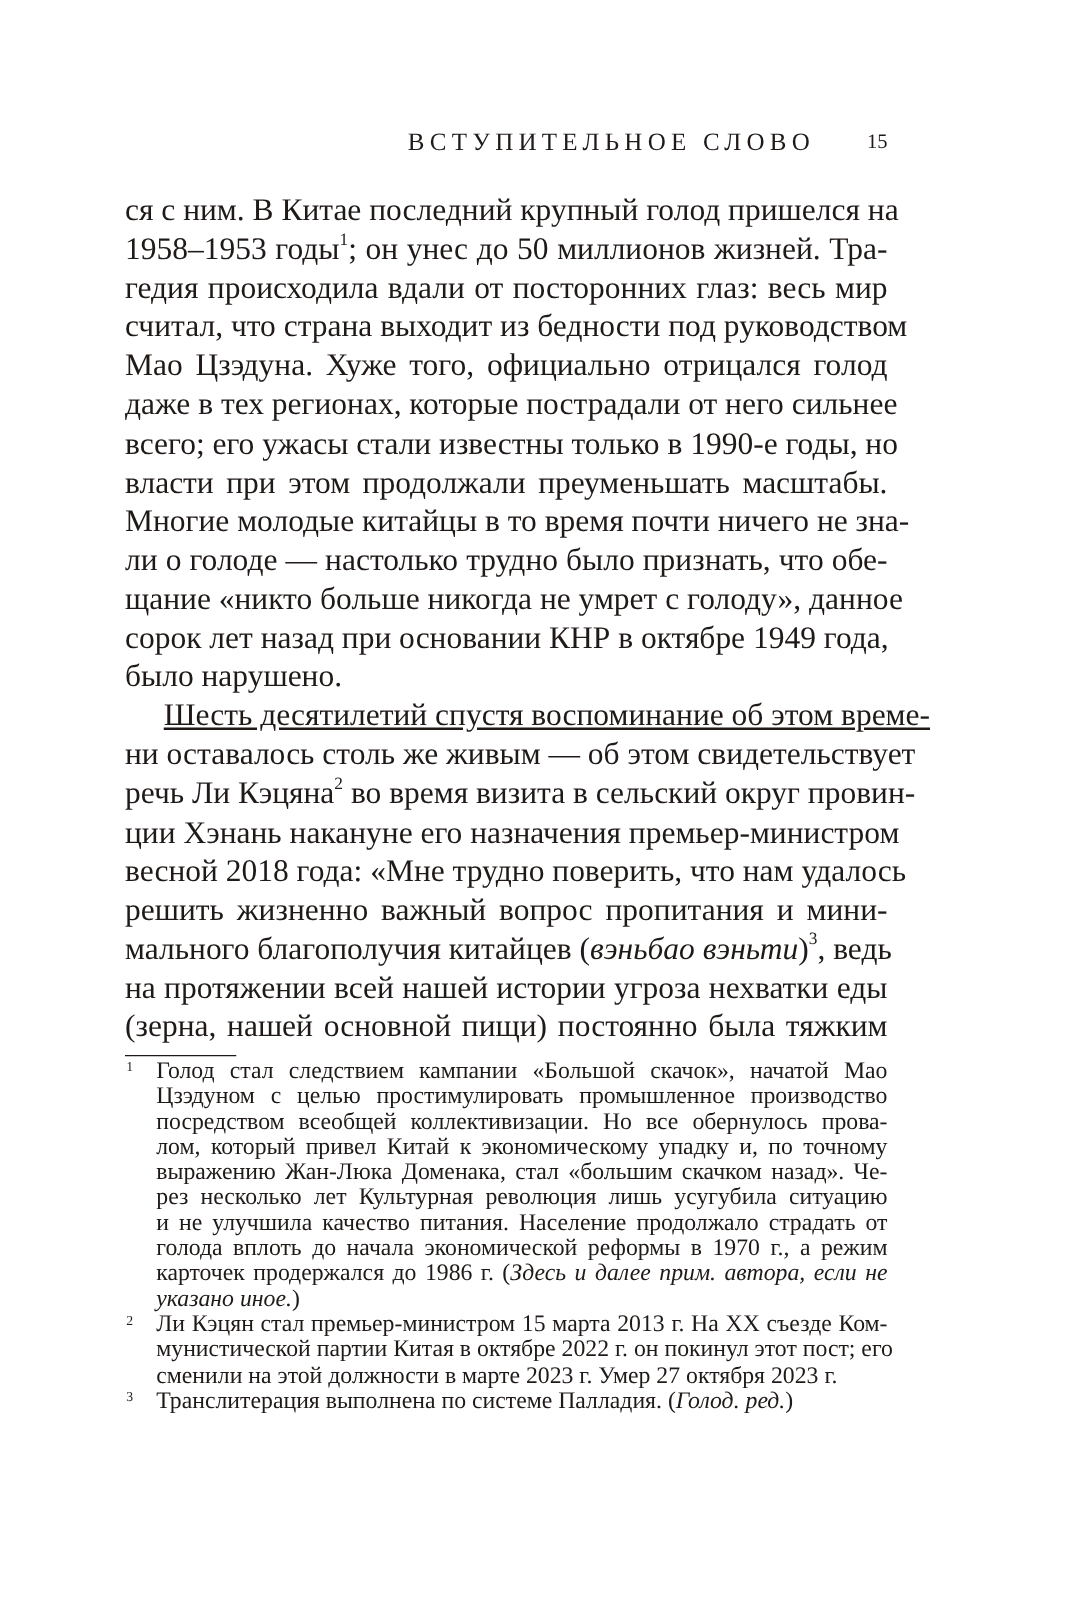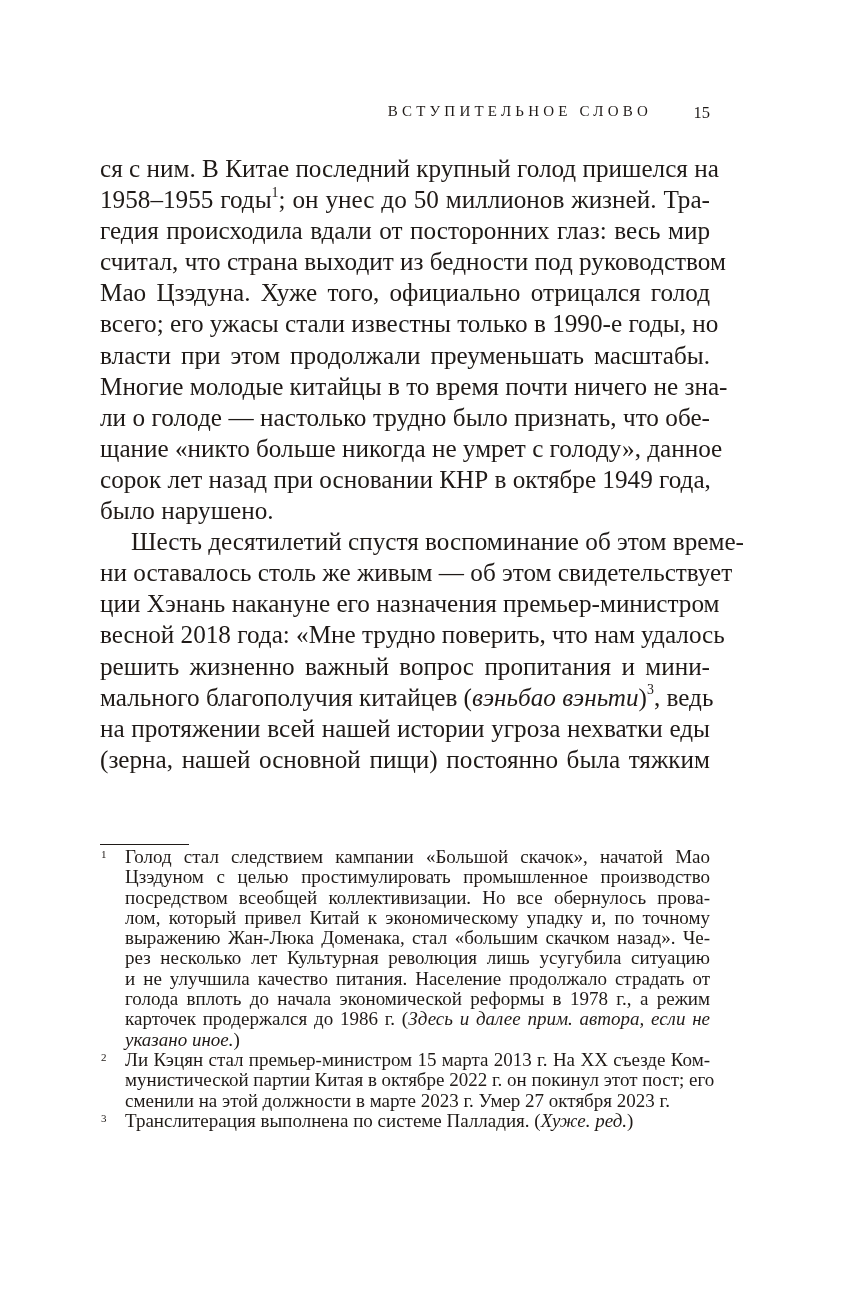--- a/index.html
+++ b/index.html
@@ -1,24 +1,24 @@
 <!DOCTYPE html>
 <html><head>
 <meta charset="utf-8">
 <style>
   html, body { margin: 0; padding: 0; background: #ffffff; }
   body { width: 856px; height: 1299px; position: relative; overflow: hidden; }
   .page { position: absolute; left: 100px; top: 0; width: 610px; color: #1f1a17; font-family: "DejaVu Serif", "Liberation Serif", serif; }
   .running-head { position: absolute; top: 103px; left: 0; width: 610px; height: 22px; font-family: "Liberation Serif", serif; font-size: 16px; }
-  .running-head .title { position: absolute; right: 58px; top: 0; letter-spacing: 4.2px; font-size: 15px; }
+  .running-head .title { position: absolute; right: 58px; top: 0; letter-spacing: 4.2px; font-size: 20px; }
   .running-head .num { position: absolute; right: 0; top: 0; font-size: 16.5px; text-align: center; }
   .body-text { position: absolute; top: 153px; left: 0; width: 610px; font-family: "Liberation Serif", serif; font-size: 25.2px; line-height: 31.1px; }
   .line { display: block; white-space: nowrap; text-align: justify; text-align-last: justify; height: 31.1px; }
   .line.last { text-align-last: left; }
-  .line.indent { padding-left: 31px; }
+  .line.indent { padding-left: 31px; text-decoration: underline; }
   sup { font-size: 0.55em; line-height: 0; position: relative; top: -0.15em; vertical-align: super; }
   i { }
   .rule { position: absolute; left: 0; top: 844px; width: 89px; height: 0; border-top: 1.3px solid #1f1a17; }
   .footnotes { position: absolute; top: 847px; left: 0; width: 610px; font-family: "Liberation Serif", serif; font-size: 19px; line-height: 20.3px; }
   .fn { position: relative; padding-left: 25px; }
   .fn .mark { position: absolute; left: 1px; top: -3px; font-size: 11px; }
   .fn .fline { display: block; white-space: nowrap; text-align: justify; text-align-last: justify; height: 20.3px; }
   .fn .fline.last { text-align-last: left; }
 </style>
 </head>
@@ -26,62 +26,64 @@
 
 <div class="page">
 
   <div class="running-head">
     <span class="title">ВСТУПИТЕЛЬНОЕ СЛОВО</span>
     <span class="num">15</span>
   </div>
 
   <div class="body-text">
     <span class="line">ся с ним. В Китае последний крупный голод пришелся на</span>
-    <span class="line"><span>1958–1955 годы</span><sup>1</sup><span>; он унес до 50 миллионов жизней. Тра-</span></span>
+    <span class="line"><span>1958–1953 годы</span><sup>1</sup><span>; он унес до 50 миллионов жизней. Тра-</span></span>
     <span class="line">гедия происходила вдали от посторонних глаз: весь мир</span>
     <span class="line">считал, что страна выходит из бедности под руководством</span>
     <span class="line">Мао Цзэдуна. Хуже того, официально отрицался голод</span>
+    <span class="line">даже в тех регионах, которые пострадали от него сильнее</span>
     <span class="line">всего; его ужасы стали известны только в 1990-е годы, но</span>
     <span class="line">власти при этом продолжали преуменьшать масштабы.</span>
     <span class="line">Многие молодые китайцы в то время почти ничего не зна-</span>
     <span class="line">ли о голоде — настолько трудно было признать, что обе-</span>
     <span class="line">щание «никто больше никогда не умрет с голоду», данное</span>
     <span class="line">сорок лет назад при основании КНР в октябре 1949 года,</span>
     <span class="line last">было нарушено.</span>
     <span class="line indent">Шесть десятилетий спустя воспоминание об этом време-</span>
     <span class="line">ни оставалось столь же живым — об этом свидетельствует</span>
+    <span class="line"><span>речь Ли Кэцяна</span><sup>2</sup><span> во время визита в сельский округ провин-</span></span>
     <span class="line">ции Хэнань накануне его назначения премьер-министром</span>
     <span class="line">весной 2018 года: «Мне трудно поверить, что нам удалось</span>
     <span class="line">решить жизненно важный вопрос пропитания и мини-</span>
     <span class="line"><span>мального благополучия китайцев (</span><i>вэньбао вэньти</i><span>)</span><sup>3</sup><span>, ведь</span></span>
     <span class="line">на протяжении всей нашей истории угроза нехватки еды</span>
     <span class="line">(зерна, нашей основной пищи) постоянно была тяжким</span>
   </div>
 
   <div class="rule"></div>
 
   <div class="footnotes">
     <div class="fn">
       <span class="mark">1</span>
       <span class="fline">Голод стал следствием кампании «Большой скачок», начатой Мао</span>
       <span class="fline">Цзэдуном с целью простимулировать промышленное производство</span>
       <span class="fline">посредством всеобщей коллективизации. Но все обернулось прова-</span>
       <span class="fline">лом, который привел Китай к экономическому упадку и, по точному</span>
       <span class="fline">выражению Жан-Люка Доменака, стал «большим скачком назад». Че-</span>
       <span class="fline">рез несколько лет Культурная революция лишь усугубила ситуацию</span>
       <span class="fline">и не улучшила качество питания. Население продолжало страдать от</span>
-      <span class="fline">голода вплоть до начала экономической реформы в 1978 г., а режим</span>
+      <span class="fline">голода вплоть до начала экономической реформы в 1970 г., а режим</span>
       <span class="fline"><span>карточек продержался до 1986 г. (</span><i>Здесь и далее прим. автора, если не</i></span>
       <span class="fline last"><i>указано иное.</i><span>)</span></span>
     </div>
     <div class="fn">
       <span class="mark">2</span>
       <span class="fline">Ли Кэцян стал премьер-министром 15 марта 2013 г. На XX съезде Ком-</span>
       <span class="fline">мунистической партии Китая в октябре 2022 г. он покинул этот пост; его</span>
       <span class="fline last">сменили на этой должности в марте 2023 г. Умер 27 октября 2023 г.</span>
     </div>
     <div class="fn">
       <span class="mark">3</span>
-      <span class="fline last"><span>Транслитерация выполнена по системе Палладия. (</span><i>Хуже. ред.</i><span>)</span></span>
+      <span class="fline last"><span>Транслитерация выполнена по системе Палладия. (</span><i>Голод. ред.</i><span>)</span></span>
     </div>
   </div>
 
 </div>
 
 </body></html>

